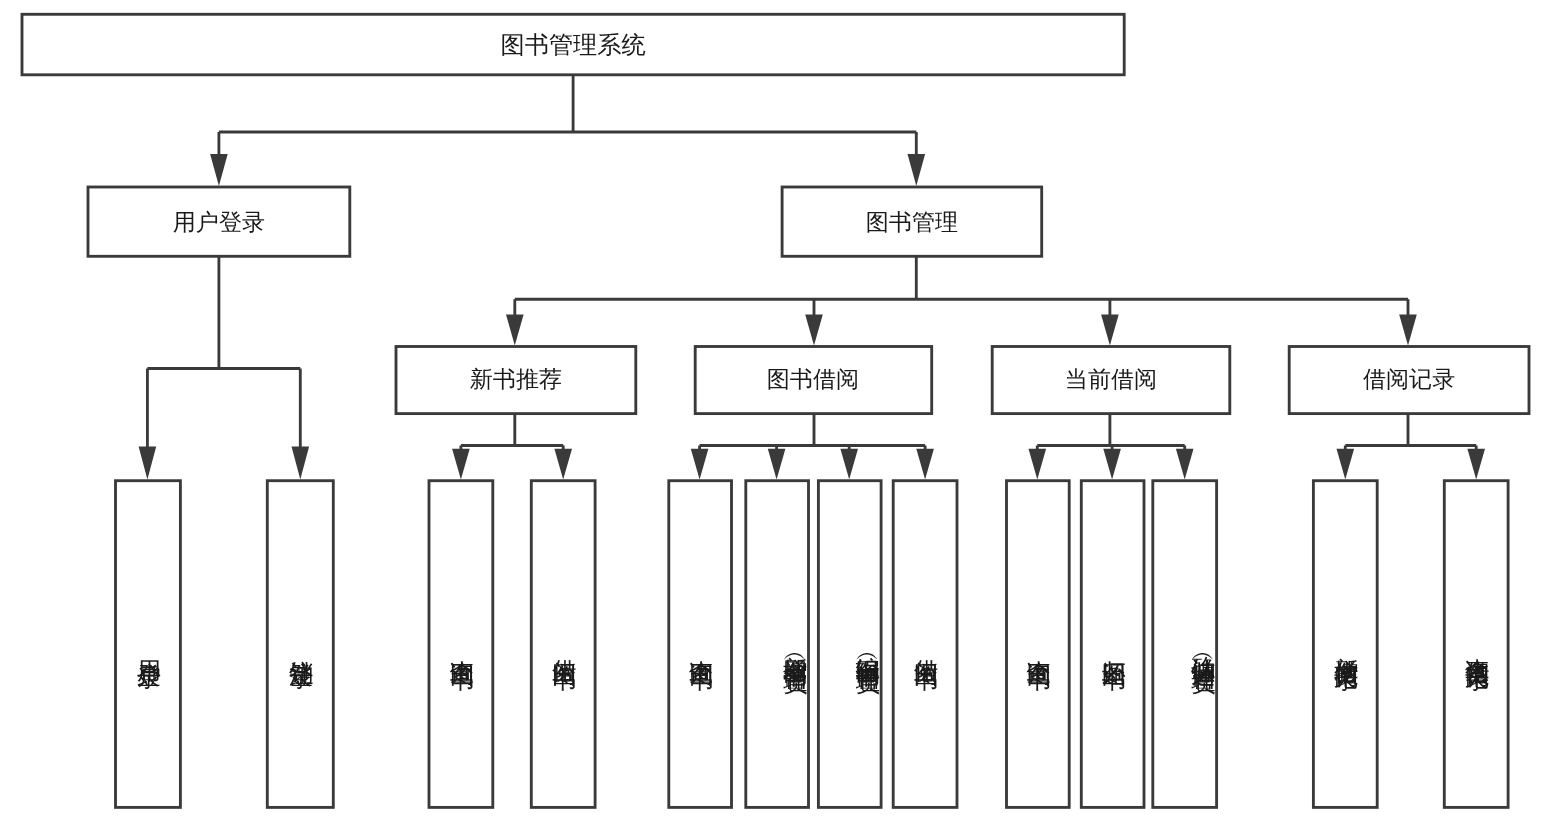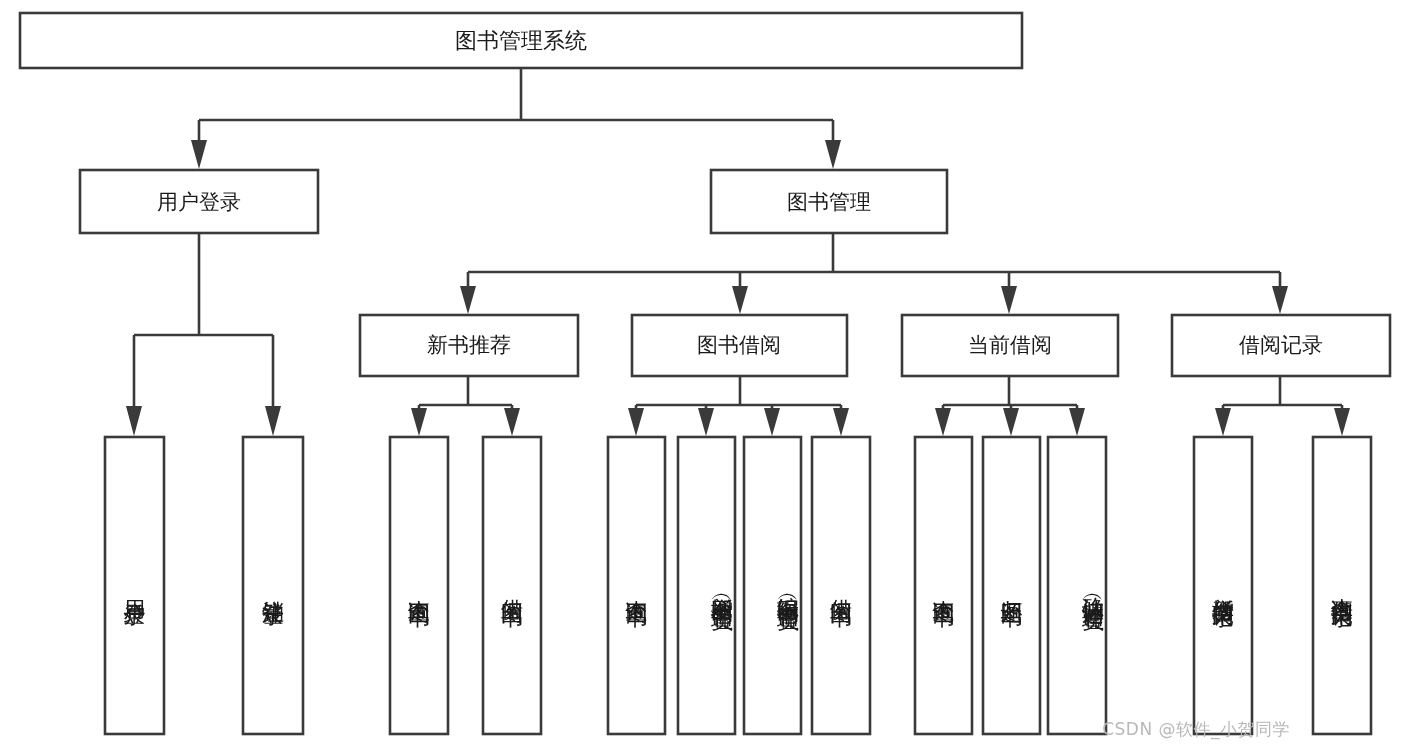--- a/index.html
+++ b/index.html
@@ -209,14 +209,13 @@
   <div class="vert-label" style="left:744px; top:437px; width:57px; height:297px; align-items:flex-start; padding-top:4px; box-sizing:border-box;">编辑图书（管理员）</div>
   <div class="vert-label" style="left:812px; top:437px; width:58px; height:297px;">借阅图书</div>
 
   <div class="vert-label" style="left:915px; top:437px; width:57px; height:297px;">查询图书</div>
   <div class="vert-label" style="left:983px; top:437px; width:57px; height:297px;">归还图书</div>
   <div class="vert-label" style="left:1048px; top:437px; width:58px; height:297px; align-items:flex-start; padding-top:4px; box-sizing:border-box;">确认归还（管理员）</div>
 
   <div class="vert-label" style="left:1194px; top:437px; width:58px; height:297px;">新增借阅记录</div>
   <div class="vert-label" style="left:1313px; top:437px; width:58px; height:297px;">查询借阅记录</div>
 
-  <div class="watermark">CSDN @软件_小贺同学</div>
 </div>
 
 </body></html>

